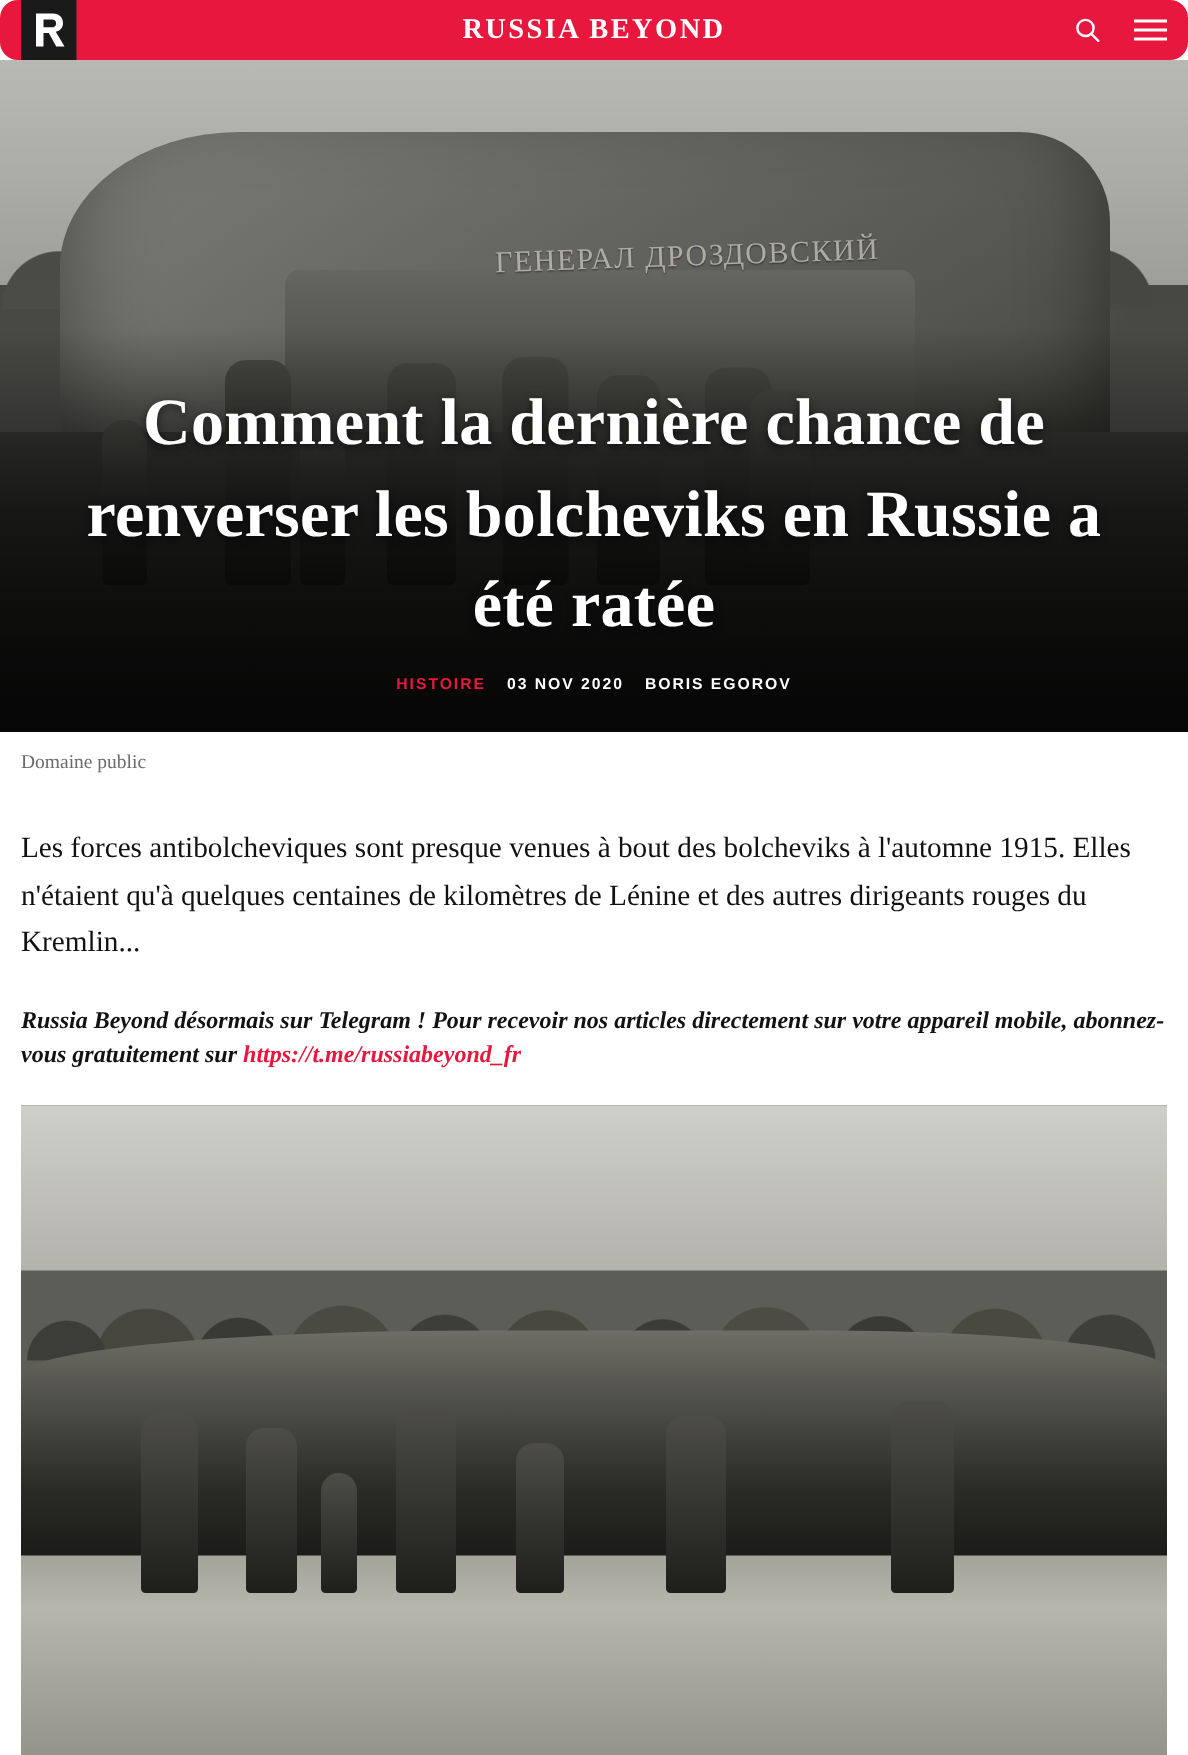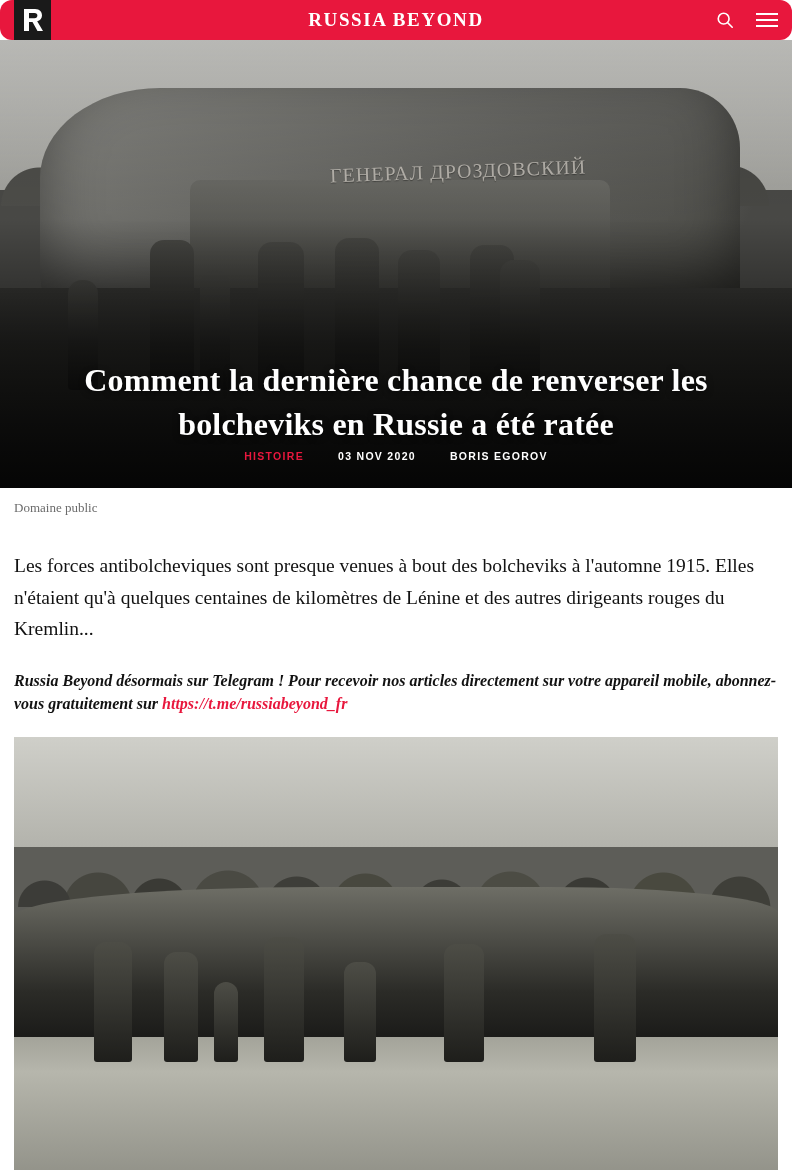--- a/index.html
+++ b/index.html
@@ -143,34 +143,34 @@
     position: absolute; inset: 0;
     background: linear-gradient(to bottom, rgba(0,0,0,.15) 0%, rgba(0,0,0,.05) 40%, rgba(0,0,0,.55) 68%, rgba(0,0,0,.82) 100%);
   }
   .hero-text {
     position: absolute;
     left: 0; right: 0; bottom: 26px;
     text-align: center;
     padding: 0 30px;
   }
   .hero-title {
-    margin: 0 0 4px 0;
+    margin: 0 0 16px 0;
     color: #fff;
     font-family: "Liberation Serif", serif;
     font-weight: 700;
-    font-size: 32px;
+    font-size: 44px;
     line-height: 1.38;
     letter-spacing: .2px;
     text-shadow: 0 2px 6px rgba(0,0,0,.6);
   }
   .hero-meta {
     display: flex;
     align-items: center;
     justify-content: center;
-    gap: 34px;
+    gap: 14px;
     font-size: 10.5px;
     letter-spacing: 1.3px;
     font-weight: 700;
     text-transform: uppercase;
   }
   .meta-rubric { color: #e8173d; }
   .meta-date, .meta-author { color: #ffffff; }
 
   
   .content {

